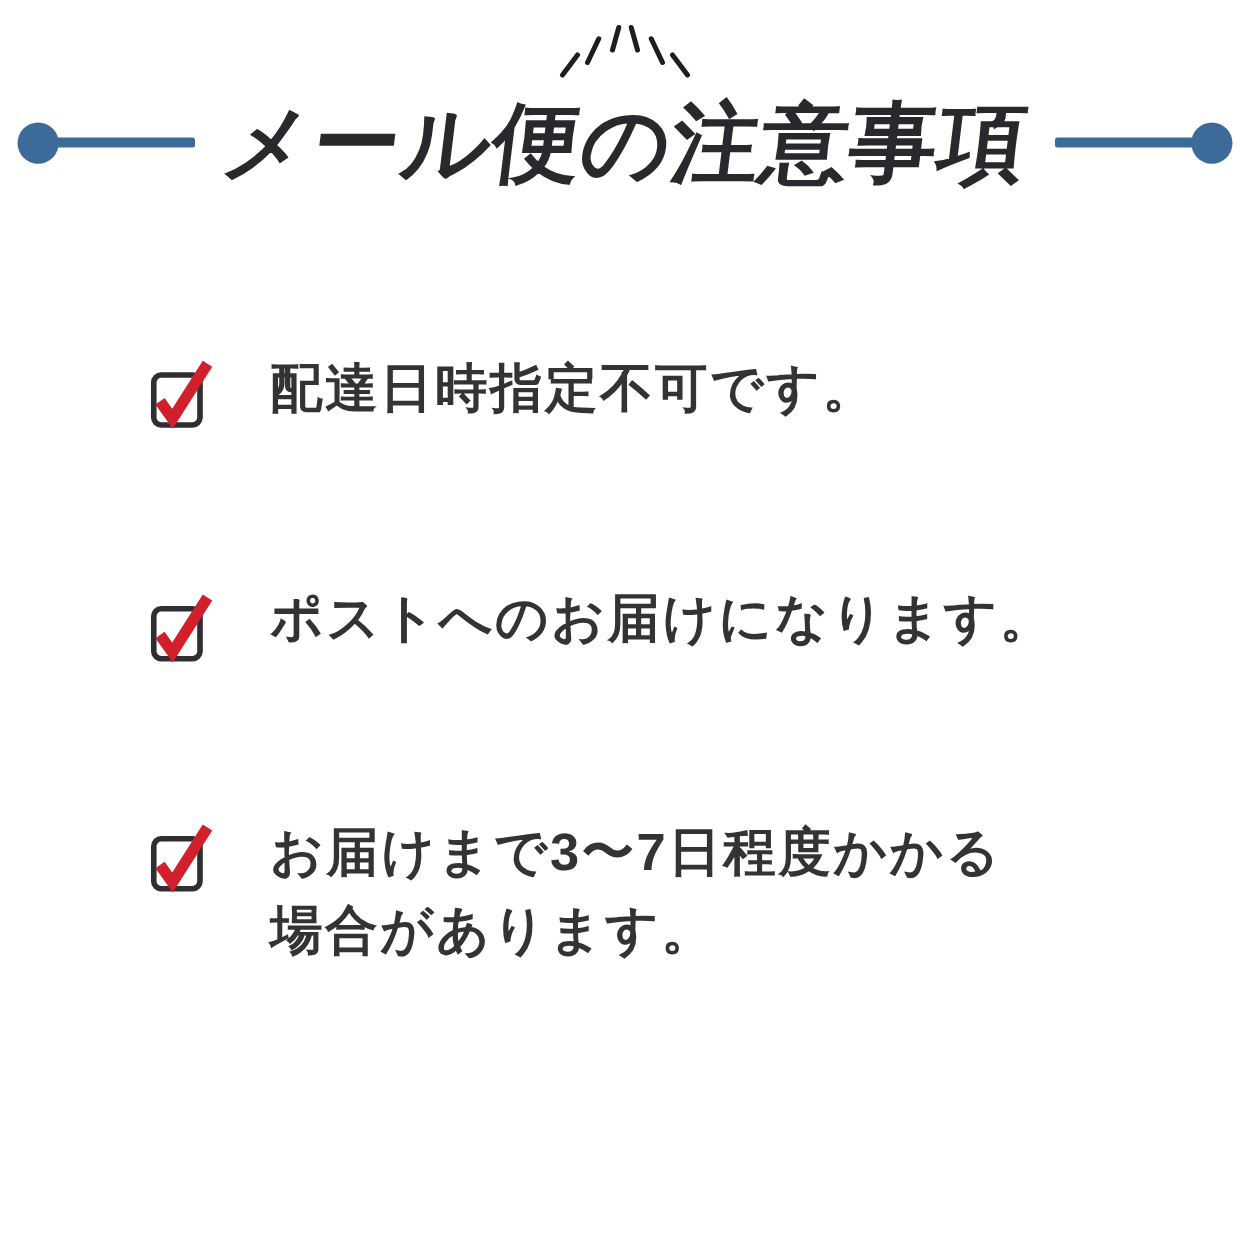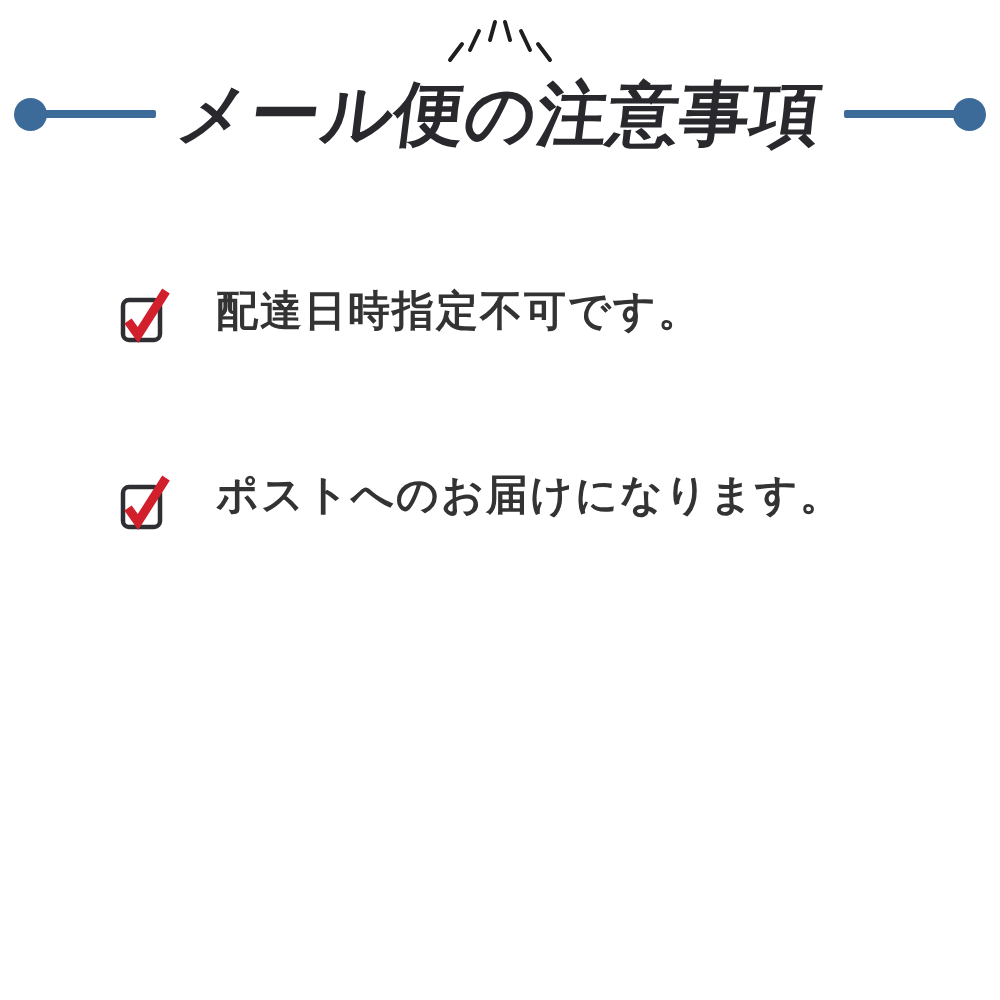--- a/index.html
+++ b/index.html
@@ -124,14 +124,24 @@
   <div class="notice-item item-2">
     <svg class="checkbox-wrap" viewBox="0 0 62 62" width="62" height="62" xmlns="http://www.w3.org/2000/svg">
       <rect x="5" y="15" width="37" height="40" rx="6" fill="none" stroke="#2e2e33" stroke-width="4.5"></rect>
       <polyline points="10,36 20,50 48,6" fill="none" stroke="#d1202b" stroke-width="9"></polyline>
     </svg>
     <div class="item-text">
       <span class="line">ポストへのお届けになります。</span>
     </div>
   </div>
 
+  <div class="notice-item item-3">
+    <svg class="checkbox-wrap" viewBox="0 0 62 62" width="62" height="62" xmlns="http://www.w3.org/2000/svg">
+      <rect x="5" y="15" width="37" height="40" rx="6" fill="none" stroke="#2e2e33" stroke-width="4.5"></rect>
+      <polyline points="10,36 20,50 48,6" fill="none" stroke="#d1202b" stroke-width="9"></polyline>
+    </svg>
+    <div class="item-text">
+      <span class="line">お届けまで3〜7日程度かかる</span>
+      <span class="line">場合があります。</span>
+    </div>
+  </div>
 
 </div>
 
 </body></html>

